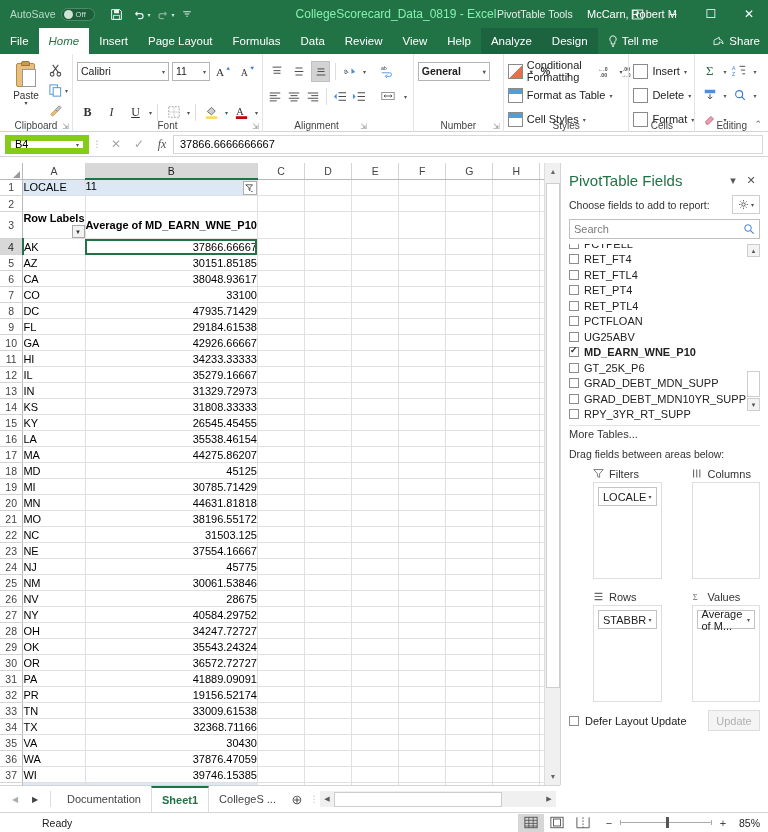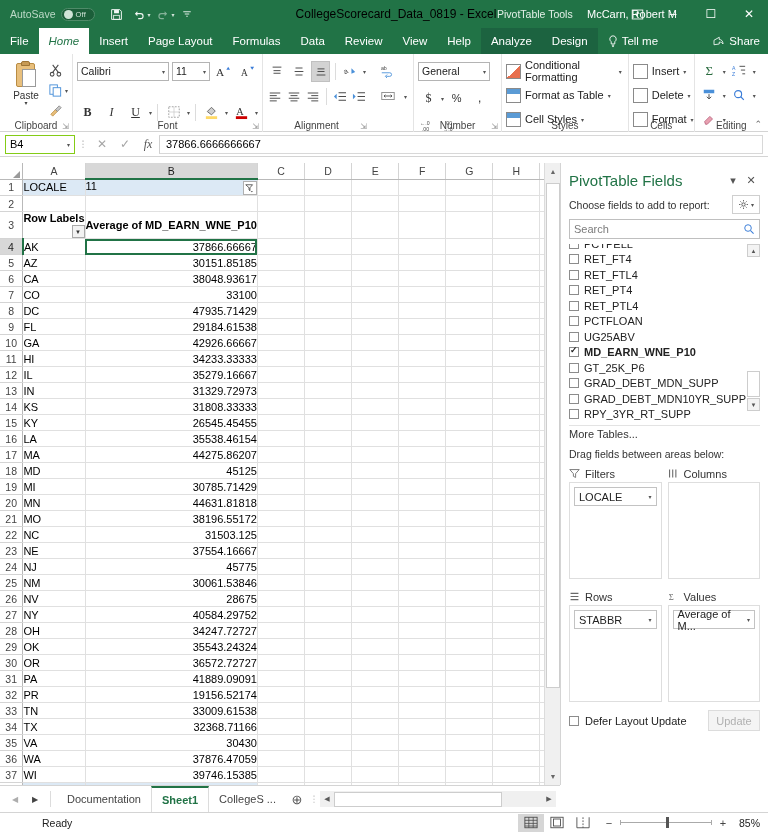--- a/index.html
+++ b/index.html
@@ -30,21 +30,21 @@
   .autosave-off { font-size: 7.5px; color: #cfe3d6; margin-left: 3px; letter-spacing: .2px;}
   .qat { display: flex; align-items: center; gap: 2px; margin-left: 12px; }
   .qat-btn {
     width: 20px; height: 20px; display:flex; align-items:center; justify-content:center;
     color: #fff; font-size: 12px; opacity: .95;
   }
   .qat-btn.dim { opacity: .45; }
   .qat-caret { font-size: 6px; margin-left:-3px; opacity:.8; }
   .title-center {
     position: absolute; left: 0; right: 0; text-align: center;
-    font-size: 12px; color: #000000; pointer-events: none; margin-left: 24px;
+    font-size: 12px; color: #86efac; pointer-events: none; margin-left: 24px;
   }
   .pt-tools {
     position: absolute; left: 497px; top: 0; height: 28px;
     display:flex; align-items:center; font-size: 10.5px; color: #e4f0e8;
   }
   .user-name {
     position: absolute; left: 587px; top: 0; height: 28px;
     display:flex; align-items:center; font-size: 11px; color: #fff;
   }
   .win-ctrls { position: absolute; right: 0; top: 0; height: 28px; display: flex; }
@@ -119,21 +119,21 @@
   .cell-item { display:flex; align-items:center; gap:4px; height:22px; font-size:11px; color:#222;}
 
   
   .ed-row { display:flex; align-items:center; gap:3px; height:22px;}
 
   .collapse-ribbon { position:absolute; right:6px; bottom:2px; font-size:9px; color:#666;}
 
   
   .fbar { height: 25px; background:#fff; border-bottom:1px solid #d4d4d4; display:flex; align-items:center; padding: 0 2px;}
   .namebox {
-    width: 70px; height: 19px; border:1px solid #84cc16; background:#fff;
+    width: 84px; height: 19px; border:6px solid #84cc16; background:#fff;
     display:flex; align-items:center; justify-content: space-between; padding: 0 4px;
     font-size: 11px; color: #000; margin-left: 3px; gap: 16px;
   }
   .fbar-dots { width: 16px; text-align:center; color:#999; font-size: 9px; }
   .fbar-btns { display:flex; align-items:center; gap: 1px; }
   .fb-btn { width: 22px; height:19px; display:flex;align-items:center;justify-content:center; color:#a6a6a6; font-size:12px;}
   .fb-fx { color:#555; font-style: italic; font-size: 12px; font-family:"Liberation Serif", serif;}
   .fbar-input {
     flex:1; height: 19px; border:1px solid #d8d8d8; border-left: 1px solid #d0d0d0;
     background:#fff; display:flex; align-items:center; padding-left:6px; font-size:11px; color:#000;
@@ -217,21 +217,21 @@
     content:"✓"; position:absolute; left:0px; top:-3px; font-size:9px; color:#222;
   }
   .fl-scroll { position:absolute; right:0; top:0; width:13px; height:167px; background:#fff;}
   .fls-up, .fls-dn { width:13px; height:13px; border:1px solid #cdcdcd; background:#f3f3f3; display:flex;align-items:center;justify-content:center;font-size:6px;color:#555;}
   .fls-thumb { position:absolute; right:0; bottom:14px; width:13px; height:26px; background:#fff; border:1px solid #cdcdcd;}
   .moretables { margin: 0 8px; font-size: 11px; color:#333; padding-top: 2px; }
 
   .drag-label { padding: 8px 8px 5px 8px; font-size: 10.5px; color:#333; }
   .areas { padding: 0 8px; }
   .area-row { display:flex; gap: 6px; }
-  .area { flex:1; }
+  .area { flex:1;margin-left:24px; }
   .area-title { display:flex; align-items:center; gap:5px; font-size:11px; color:#333; height:17px;}
   .area-box { height: 97px; border:1px solid #dedede; background:#fff; padding:4px;}
   .field-pill {
     height: 19px; border:1px solid #c3c3c3; background:#fff; display:flex; align-items:center;
     justify-content: space-between; padding: 0 4px; font-size:11px; color:#222;
   }
   .pv-foot { display:flex; align-items:center; padding: 8px 8px 0 8px; }
   .defer { display:flex; align-items:center; gap:6px; flex:1; font-size:11px; color:#222;}
   .update-btn {
     width: 52px; height: 21px; border:1px solid #dcdcdc; background:#f4f4f4; color:#b0b0b0;
@@ -545,21 +545,21 @@
                 <rect x="2" y="3" width="14" height="8" fill="none" stroke="#8a8a8a" stroke-width="1"></rect>
                 <path d="M5 7h8M6 5.5 4.5 7 6 8.5M12 5.5 13.5 7 12 8.5" stroke="#4a4a4a" stroke-width="1" fill="none"></path>
               </svg>
           </span>
           <span class="caret">▾</span>
         </div>
       </div>
     </div>
 
     <div class="rgroup" style="width:90px">
-      <div style="display:flex;flex-direction:column;gap:5px;padding-top:3px;">
+      <div style="display:flex;flex-direction:row;gap:17px;padding-top:3px;font-weight:bold;">
         <div class="font-row">
           <div class="inputbox numfmt">
             <span>General</span>
             <span class="caret">▾</span>
           </div>
         </div>
         <div class="num-row2">
           <span class="btn-sq">
               <span style="font-size:12px;color:#333;font-family:'Liberation Serif',serif">$</span>
             </span>

